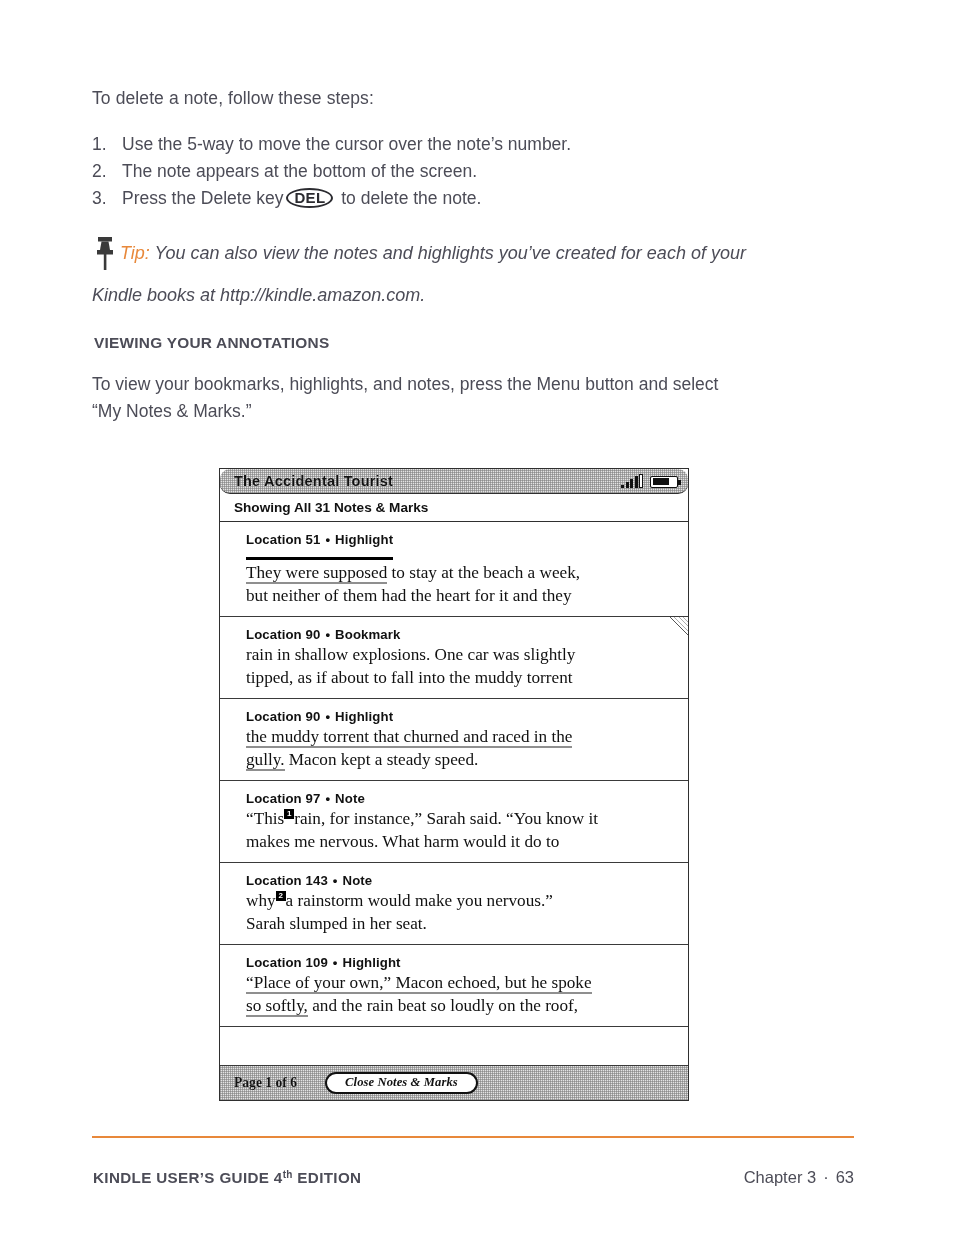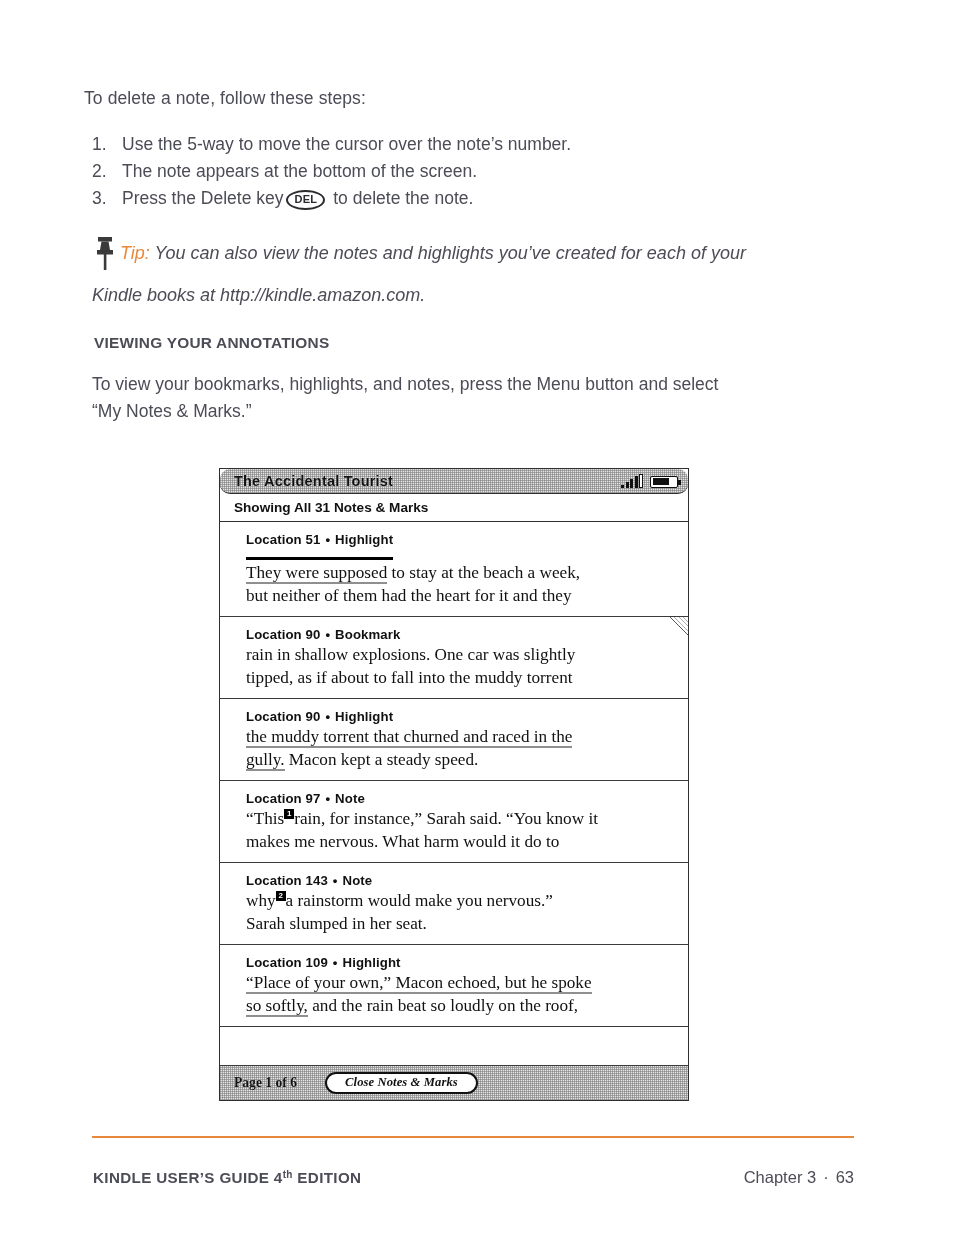--- a/index.html
+++ b/index.html
@@ -19,21 +19,21 @@
   .page {
     position: absolute;
     left: 0; top: 0;
     width: 954px;
     height: 1235px;
   }
 
   
   .doc-intro {
     position: absolute;
-    left: 84px;
+    left: 92px;
     top: 88px;
     font-size: 17.5px;
     color: #4c4c57;
     letter-spacing: 0.1px;
   }
 
   .steps {
     position: absolute;
     left: 92px;
     top: 134px;
@@ -52,21 +52,21 @@
   }
   .step-text {
     white-space: nowrap;
   }
 
   .del-key {
     display: inline-block;
     border: 2.2px solid #2b2b30;
     border-radius: 50%;
     padding: 0px 6px 1px 6px;
-    font-size: 11px;
+    font-size: 15px;
     font-weight: bold;
     letter-spacing: 0.3px;
     color: #2b2b30;
     line-height: 15px;
     vertical-align: 1px;
     margin: 0 3px;
   }
 
   
   .tip-block {

